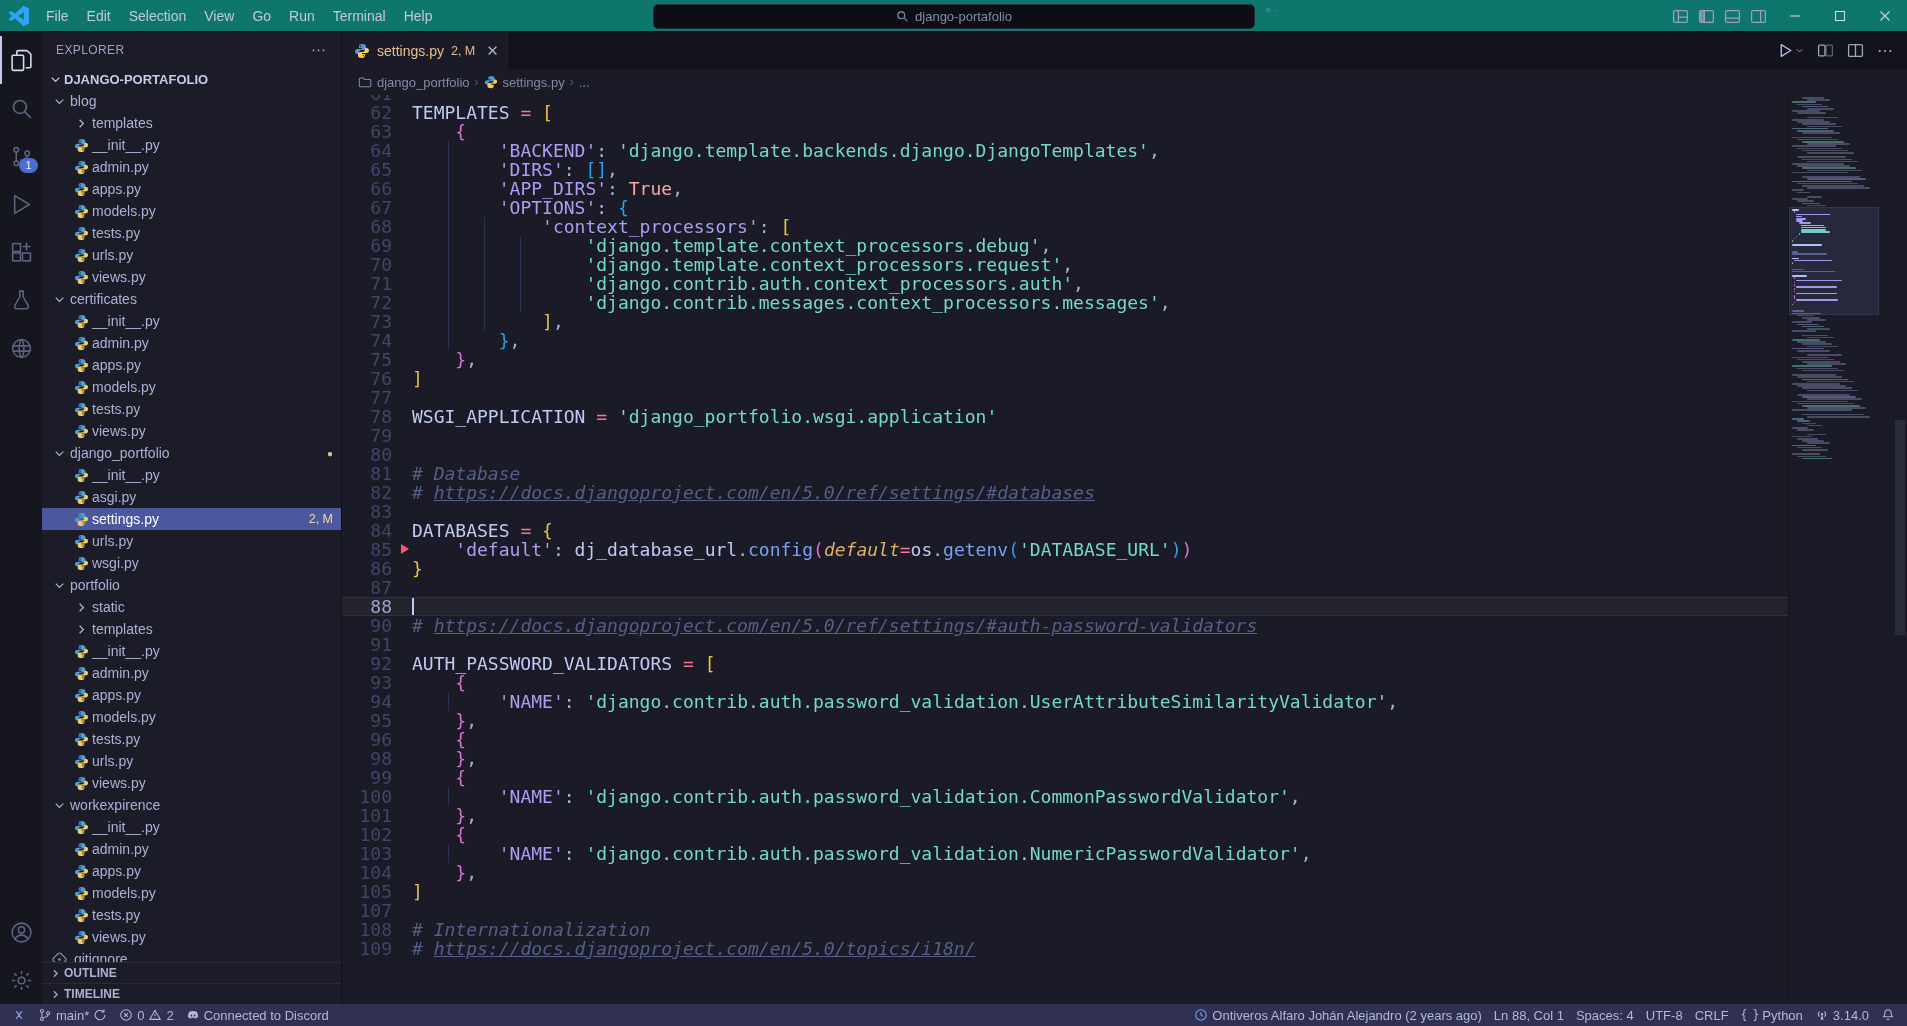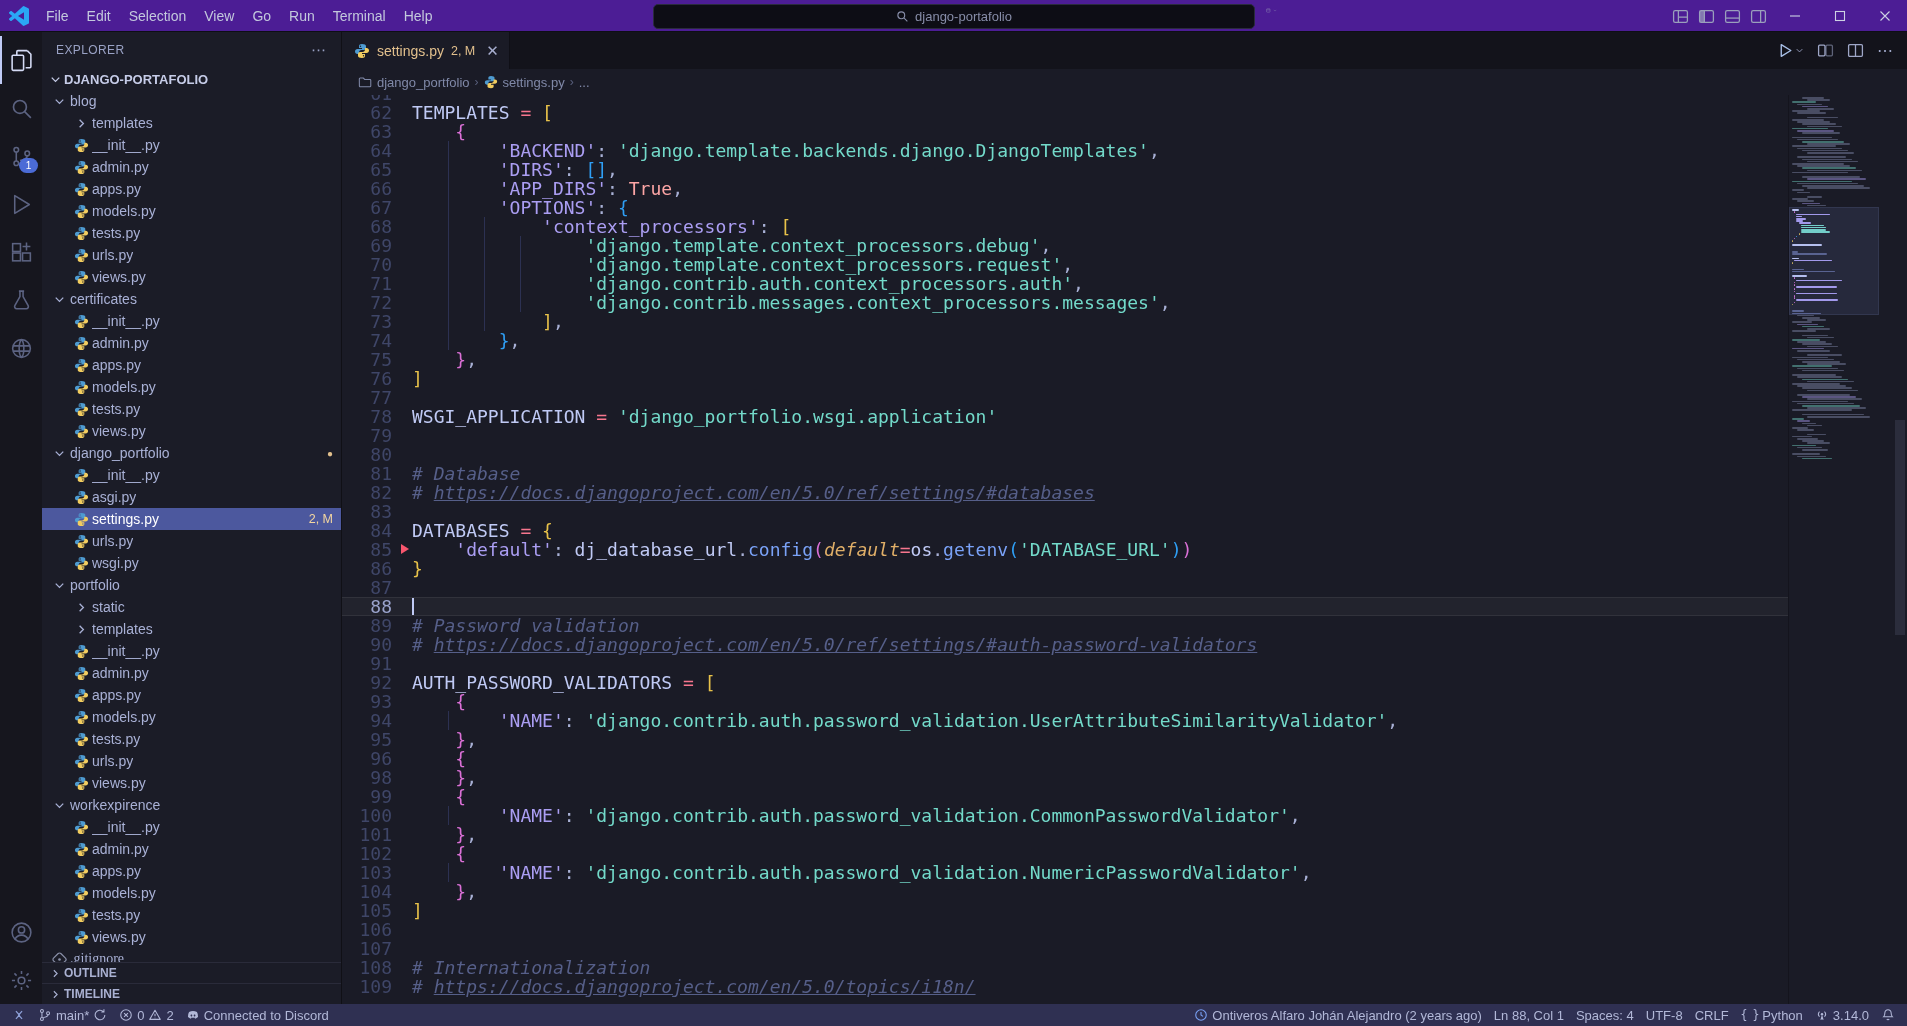--- a/index.html
+++ b/index.html
@@ -1,20 +1,20 @@
 <!DOCTYPE html>
 <html><head>
 <meta charset="utf-8">
 <style>
   html,body{margin:0;padding:0;background:#101016;overflow:hidden;}
   body{font-family:"Liberation Sans",sans-serif;-webkit-font-smoothing:antialiased;}
   #app{position:relative;width:1907px;height:1026px;background:#1a1b26;display:flex;flex-direction:column;overflow:hidden;}
 
   
-  .titlebar{height:32px;flex:none;background:#4c1d95;display:flex;align-items:center;position:relative;color:#c3c8dd;font-size:14px;border-bottom:1px solid #0e0e15;box-sizing:border-box;}
+  .titlebar{height:32px;flex:none;background:#0f766e;display:flex;align-items:center;position:relative;color:#c3c8dd;font-size:14px;border-bottom:1px solid #0e0e15;box-sizing:border-box;}
   .vscode-logo{width:20px;height:20px;margin:0 8px 0 9px;flex:none;}
   .menus{display:flex;align-items:center;}
   .menus span{padding:4px 9px;border-radius:5px;cursor:default;}
   .nav-arrows{position:absolute;left:732px;display:flex;gap:14px;align-items:center;}
   .nav-arrows svg{width:17px;height:17px;}
   .searchbox{position:absolute;left:653px;right:652px;top:4px;height:23px;background:#0d0d15;border:1px solid #2a2b3d;border-radius:5px;display:flex;align-items:center;justify-content:center;gap:6px;color:#878da8;font-size:13px;}
   .searchbox svg{width:13px;height:13px;}
   .cc-extra{position:absolute;left:1266px;top:6px;display:flex;align-items:center;gap:2px;color:#9aa0bc;}
   .layout-ctrls{position:absolute;right:140px;top:0;height:32px;display:flex;align-items:center;gap:9px;color:#9aa0bc;}
   .layout-ctrls svg{width:17px;height:17px;}
@@ -594,21 +594,21 @@
           </div>
           <div class="trow" style="padding-left: 30px;">
             <span class="tic">
               <svg viewBox="0 0 16 16">
                 <path fill="#4e9bd1" d="M8 1C6 1 5 1.8 5 3v2h3v1H3.5C2 6 1 7 1 8.5S2 11 3.5 11H5V9.5C5 8 6 7 7.5 7H10c1 0 2-.8 2-2V3c0-1.2-1.5-2-4-2zM6.5 2.5a.7.7 0 1 1 0 1.4.7.7 0 0 1 0-1.4z"></path>
                 <path fill="#f2cd60" d="M8 15c2 0 3-.8 3-2v-2H8v-1h4.5c1.5 0 2.5-1 2.5-2.5S14 5 12.5 5H11v1.5C11 8 10 9 8.5 9H6c-1 0-2 .8-2 2v2c0 1.2 1.5 2 4 2zm1.5-1.5a.7.7 0 1 1 0-1.4.7.7 0 0 1 0 1.4z"></path>
               </svg>
             </span>
             <span class="tlabel">views.py</span>
           </div>
-          <div class="trow" style="padding-left: 8px; font-family: Liberation Serif, serif;">
+          <div class="trow" style="padding-left: 8px;">
             <span class="tic">
               <svg viewBox="0 0 16 16" fill="none" stroke="#8a90a8" stroke-width="1.3">
                 <rect x="2.5" y="2.5" width="11" height="11" rx="2" transform="rotate(45 8 8)"></rect>
                 <circle cx="8" cy="8" r="1.4" fill="#8a90a8" stroke="none"></circle>
               </svg>
             </span>
             <span class="tlabel">.gitignore</span>
           </div>
         </div>
       <div class="sb-section">
@@ -782,24 +782,20 @@
             </div>
             <div class="crow">
               <div class="gut"><span class="lnum">87</span></div>
               <div class="ltext"></div>
             </div>
             <div class="crow cur">
               <div class="gut"><span class="lnum act">88</span></div>
               <div class="ltext"><span class="cursor"></span></div>
             </div>
             <div class="crow">
-              <div class="gut"><span class="lnum">89</span></div>
-              <div class="ltext"><span class="tk-c"># Password validation</span></div>
-            </div>
-            <div class="crow">
               <div class="gut"><span class="lnum">90</span></div>
               <div class="ltext"><span class="tk-c"># </span><span class="tk-u">https://docs.djangoproject.com/en/5.0/ref/settings/#auth-password-validators</span></div>
             </div>
             <div class="crow">
               <div class="gut"><span class="lnum">91</span></div>
               <div class="ltext"></div>
             </div>
             <div class="crow">
               <div class="gut"><span class="lnum">92</span></div>
               <div class="ltext"><span class="tk-v">AUTH_PASSWORD_VALIDATORS</span><span class="tk-p"> </span><span class="tk-op">=</span><span class="tk-p"> </span><span class="tk-b1">[</span></div>
@@ -844,24 +840,20 @@
               <div class="gut"><span class="lnum">103</span></div>
               <div class="ltext"><span class="guide" style="left: 36.12px;"></span><span class="tk-p">        </span><span class="tk-k">'NAME'</span><span class="tk-p">:</span><span class="tk-p"> </span><span class="tk-s">'django.contrib.auth.password_validation.NumericPasswordValidator'</span><span class="tk-p">,</span></div>
             </div>
             <div class="crow">
               <div class="gut"><span class="lnum">104</span></div>
               <div class="ltext"><span class="tk-p">    </span><span class="tk-b2">}</span><span class="tk-p">,</span></div>
             </div>
             <div class="crow">
               <div class="gut"><span class="lnum">105</span></div>
               <div class="ltext"><span class="tk-b1">]</span></div>
-            </div>
-            <div class="crow">
-              <div class="gut"><span class="lnum">106</span></div>
-              <div class="ltext"></div>
             </div>
             <div class="crow">
               <div class="gut"><span class="lnum">107</span></div>
               <div class="ltext"></div>
             </div>
             <div class="crow">
               <div class="gut"><span class="lnum">108</span></div>
               <div class="ltext"><span class="tk-c"># Internationalization</span></div>
             </div>
             <div class="crow">

